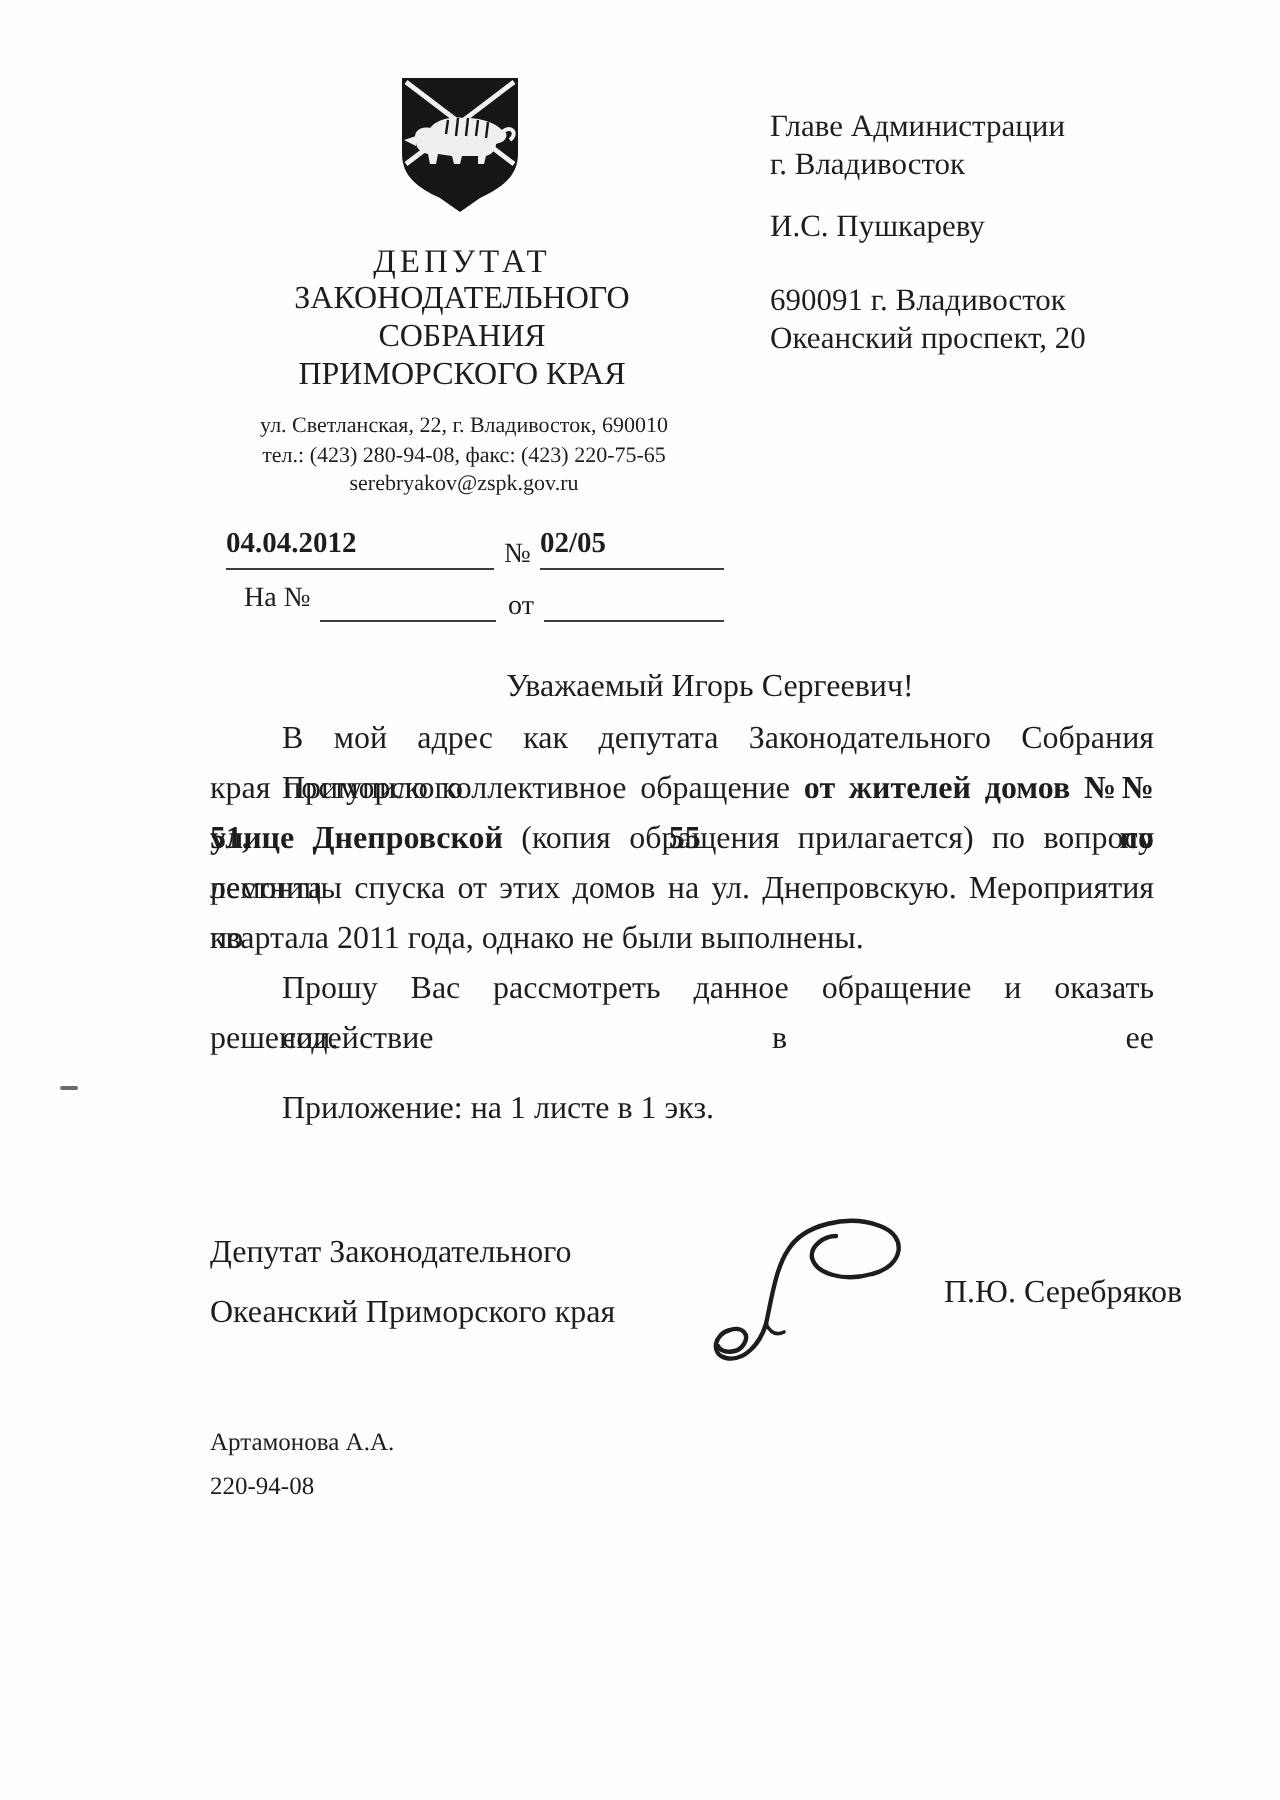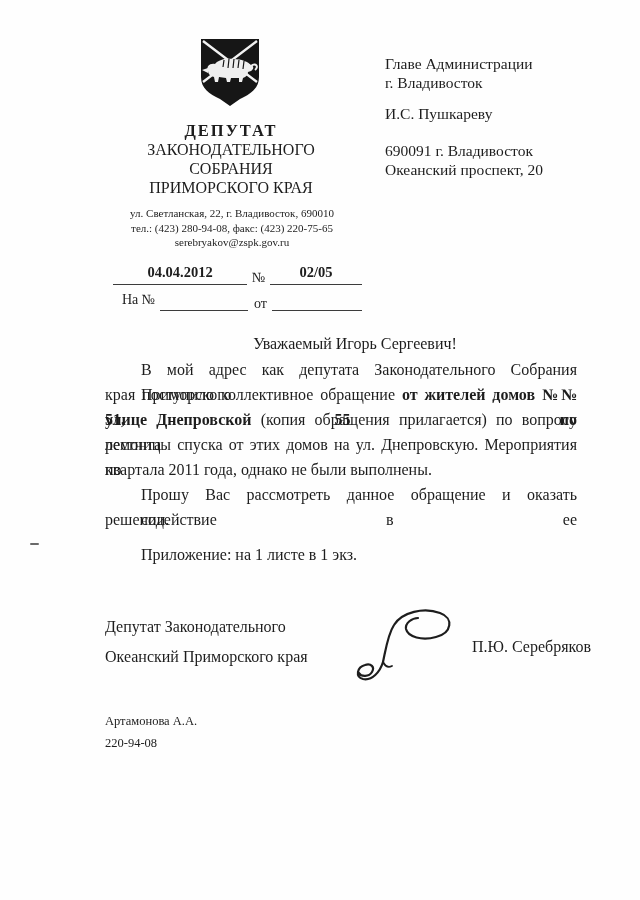--- a/index.html
+++ b/index.html
@@ -9,30 +9,30 @@
     font-family:"Liberation Serif", serif;
     color:#1d1d1d;
     position:relative;
     overflow:hidden;
   }
   .page{position:absolute;inset:0;background:#fefefe;}
 
   
   .emblem{position:absolute;left:196px;top:36px;width:68px;height:76px;}
   .lh-title{position:absolute;left:100px;top:121px;width:262px;text-align:center;line-height:19px;font-size:16px;}
-  .lh-title .t1{font-weight:bold;letter-spacing:2px;font-size:16.5px;}
+  .lh-title .t1{font-weight:normal;letter-spacing:2px;font-size:16.5px;}
   .lh-contacts{position:absolute;left:92px;top:206px;width:280px;text-align:center;font-size:11px;line-height:14.5px;}
 
   
   .recipient{position:absolute;left:385px;top:54px;font-size:15.5px;line-height:19px;}
   .recipient .gap1{margin-top:12px;}
   .recipient .gap2{margin-top:18px;}
 
   
-  .ref-val{position:absolute;font-size:14.5px;font-weight:bold;text-align:center;border-bottom:1.5px solid #3c3c3c;padding-bottom:3px;}
+  .ref-val{position:absolute;font-size:14.5px;font-weight:bold;border-bottom:1.5px solid #3c3c3c;padding-bottom:3px;}
   .ref-date{left:113px;top:264px;width:134px;}
   .ref-num{left:270px;top:264px;width:92px;}
   .ref-label{position:absolute;font-size:14px;}
   .lbl-no{left:252px;top:270px;}
   .lbl-nano{left:122px;top:292px;}
   .lbl-ot{left:254px;top:296px;}
   .ref-blank{position:absolute;border-bottom:1.5px solid #3c3c3c;height:16px;}
   .blank-nano{left:160px;top:294px;width:88px;}
   .blank-ot{left:272px;top:294px;width:90px;}
 

